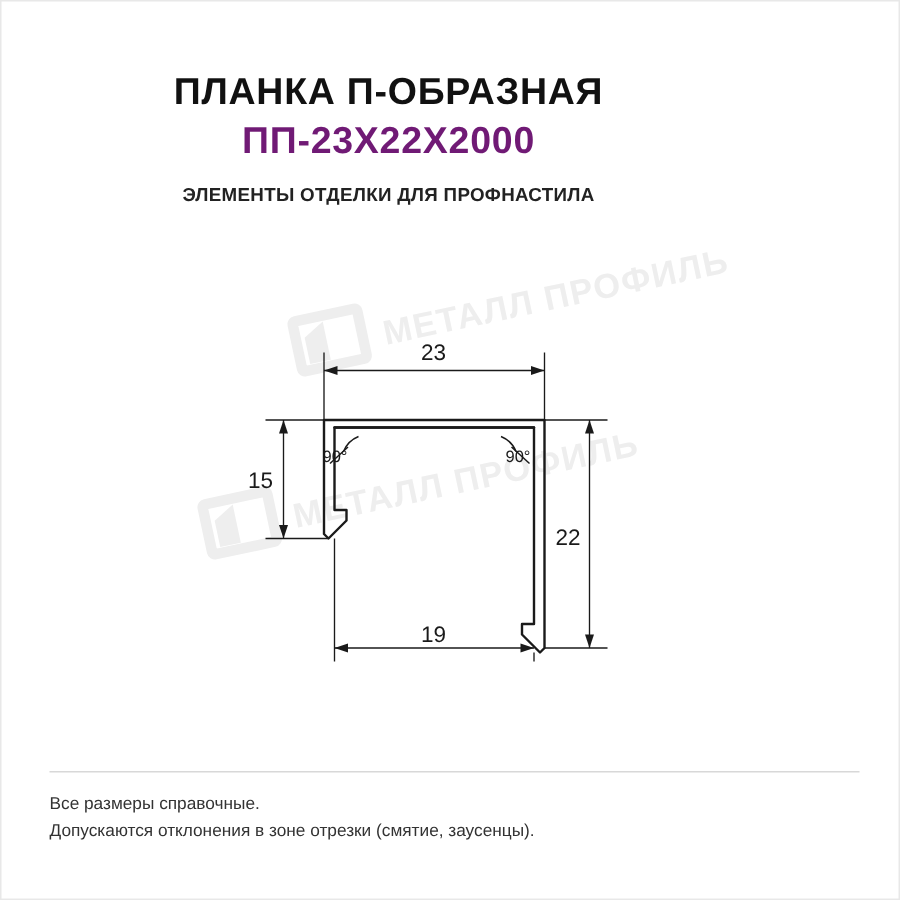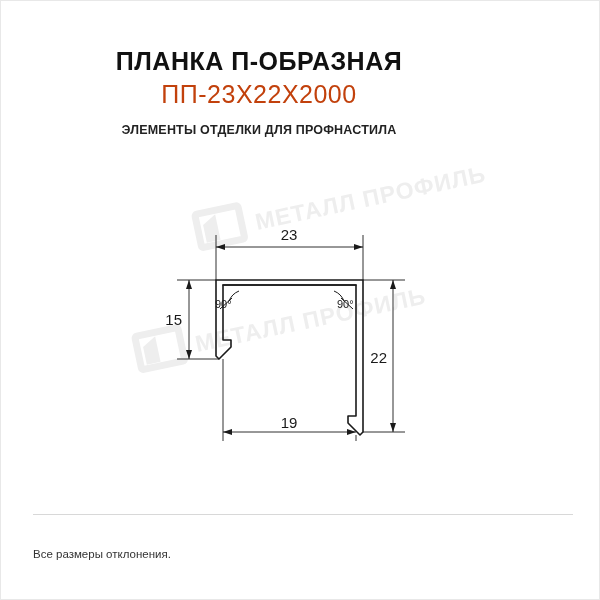--- a/index.html
+++ b/index.html
@@ -32,24 +32,24 @@
   }
   .title-line1 {
     font-size: 25px;
     font-weight: bold;
     letter-spacing: 0.5px;
     line-height: 32px;
     color: #111111;
   }
   .title-line2 {
     font-size: 25px;
-    font-weight: normal;
+    font-weight: bold;
     letter-spacing: 0.5px;
     line-height: 34px;
-    color: #c2410c;
+    color: #701a75;
   }
   .subtitle {
     font-size: 12.5px;
     font-weight: bold;
     color: #222222;
     margin-top: 12px;
     letter-spacing: 0.2px;
   }
   .drawing {
     position: absolute;
@@ -181,16 +181,17 @@
         <path d="M 222 281 L 231 278 L 231 284 Z" fill="#1a1a1a" stroke="none"></path>
         <path d="M 355 281 L 346 278 L 346 284 Z" fill="#1a1a1a" stroke="none"></path>
       </g>
       <text x="288" y="277" font-size="15" fill="#1a1a1a" text-anchor="middle">19</text>
 
     </svg>
   </div>
 
   <div class="footer-rule"></div>
   <div class="footer">
-    <div class="footer-line">Все размеры отклонения.</div>
+    <div class="footer-line">Все размеры справочные.</div>
+    <div class="footer-line">Допускаются отклонения в зоне отрезки (смятие, заусенцы).</div>
   </div>
 
 </div>
 
 </body></html>

